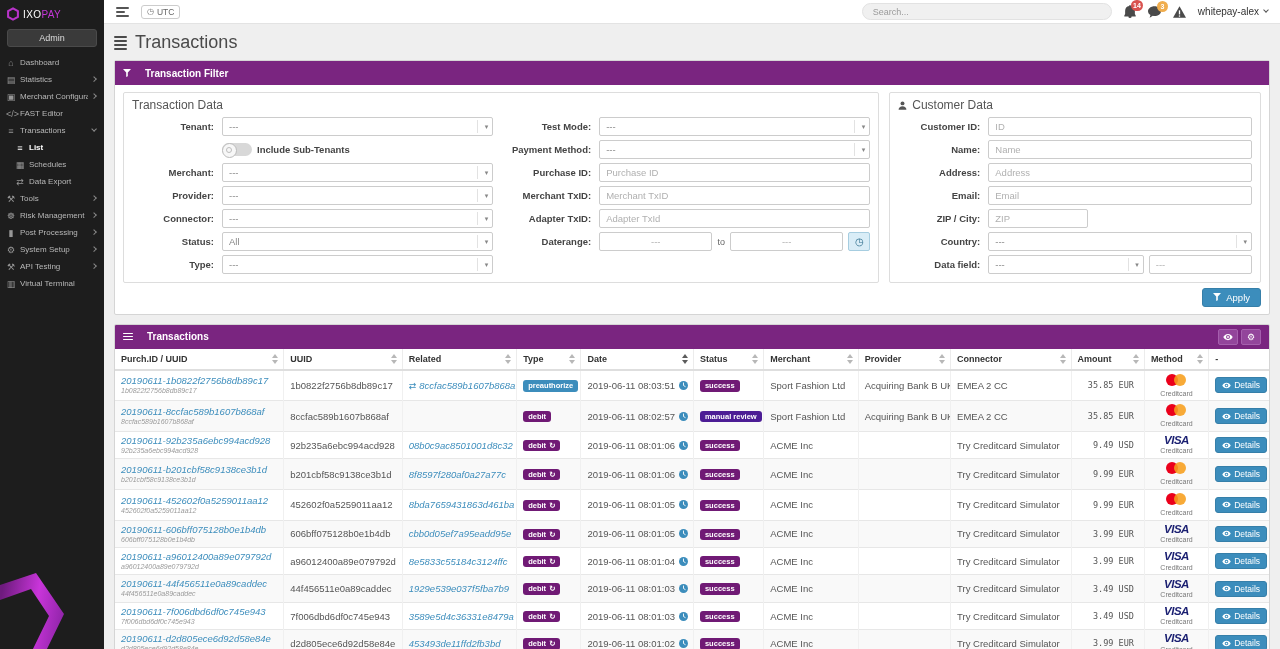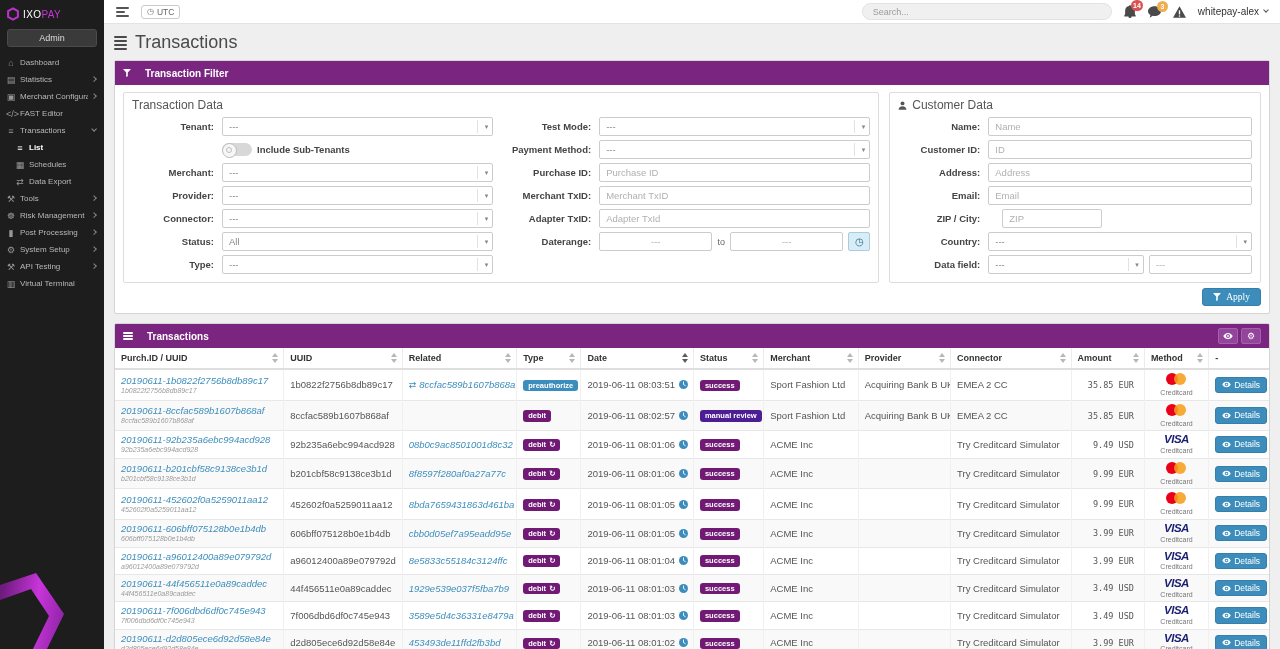--- a/index.html
+++ b/index.html
@@ -81,21 +81,21 @@
   .toggle{width:30px;height:13px;border-radius:7px;background:#d8d8d8;position:relative;flex:none;cursor:pointer;display:inline-block}
   .toggle::before{content:'';position:absolute;left:0;top:0;width:13px;height:13px;border-radius:50%;
                   background:#f7f7f7;border:1px solid #bbb}
   .toggle::after{content:'';position:absolute;left:4px;top:4px;width:4px;height:4px;border:1px solid #bdbdbd;border-radius:50%}
   .tgl-label{font-size:9.5px;font-weight:bold;color:#444;white-space:nowrap}
   .to{font-size:9px;color:#666;flex:none}
   .clock-btn{width:22px;height:19px;background:#d9edf7;border:1px solid #a6cde0;color:#31708f;border-radius:2px;
              display:flex;align-items:center;justify-content:center;font-size:10px;cursor:pointer;flex:none;padding:0}
   .apply-row{padding:0 8px 7px;text-align:right}
   .btn-blue{background:#3c8dbc;border:1px solid #367fa9;color:#fff;font-size:9.5px;padding:3px 10px;border-radius:3px;
-            cursor:pointer;display:inline-flex;align-items:center;gap:5px;font-family:Liberation Serif, serif}
+            cursor:pointer;display:inline-flex;align-items:center;gap:5px;font-family:Liberation Sans, sans-serif}
 
   
   .table-panel{margin-top:9px;overflow:hidden}
   table{width:100%;border-collapse:collapse;table-layout:fixed}
   th{font-size:9px;color:#333;text-align:left;padding:5px 14px 5px 6px;border-bottom:2px solid #dedede;
      border-right:1px solid #ececec;position:relative;cursor:pointer;white-space:nowrap;overflow:hidden;background:#fff}
   th:last-child{border-right:none}
   .sort{position:absolute;right:4px;top:50%;margin-top:-5px;width:7px;height:10px;opacity:.35}
   .sort::before{content:'';position:absolute;top:0;left:0;border-left:3.5px solid transparent;
                 border-right:3.5px solid transparent;border-bottom:4px solid #333}
@@ -382,47 +382,47 @@
         <div class="fbox cust">
           <div class="fbox-title">
             <svg width="9" height="9" viewBox="0 0 12 12">
               <circle cx="6" cy="3.2" r="2.6" fill="#555"></circle>
               <path d="M0.8 11.5c0-2.9 2.3-4.6 5.2-4.6s5.2 1.7 5.2 4.6z" fill="#555"></path>
             </svg>
             <span>Customer Data</span>
           </div>
           <div class="fcol">
               <div class="frow">
+                <label>Customer ID:</label>
+                <div class="fctl">
+                  <input class="inp" placeholder="ID" style="">
+                </div>
+              </div>
+              <div class="frow">
                 <label>Name:</label>
                 <div class="fctl">
                   <input class="inp" placeholder="Name" style="">
-                </div>
-              </div>
-              <div class="frow">
-                <label>Customer ID:</label>
-                <div class="fctl">
-                  <input class="inp" placeholder="ID" style="">
                 </div>
               </div>
               <div class="frow">
                 <label>Address:</label>
                 <div class="fctl">
                   <input class="inp" placeholder="Address" style="">
                 </div>
               </div>
               <div class="frow">
                 <label>Email:</label>
                 <div class="fctl">
                   <input class="inp" placeholder="Email" style="">
                 </div>
               </div>
               <div class="frow">
                 <label>ZIP / City:</label>
                 <div class="fctl">
-                  <input class="inp" placeholder="ZIP" style="flex: 0 0 38%; margin-left: 14px;">
+                  <input class="inp" placeholder="ZIP" style="flex: 0 0 38%;">
                 </div>
               </div>
               <div class="frow">
                 <label>Country:</label>
                 <div class="fctl">
                   <div class="sel">
                     <span>---</span>
                   </div>
                 </div>
               </div>

